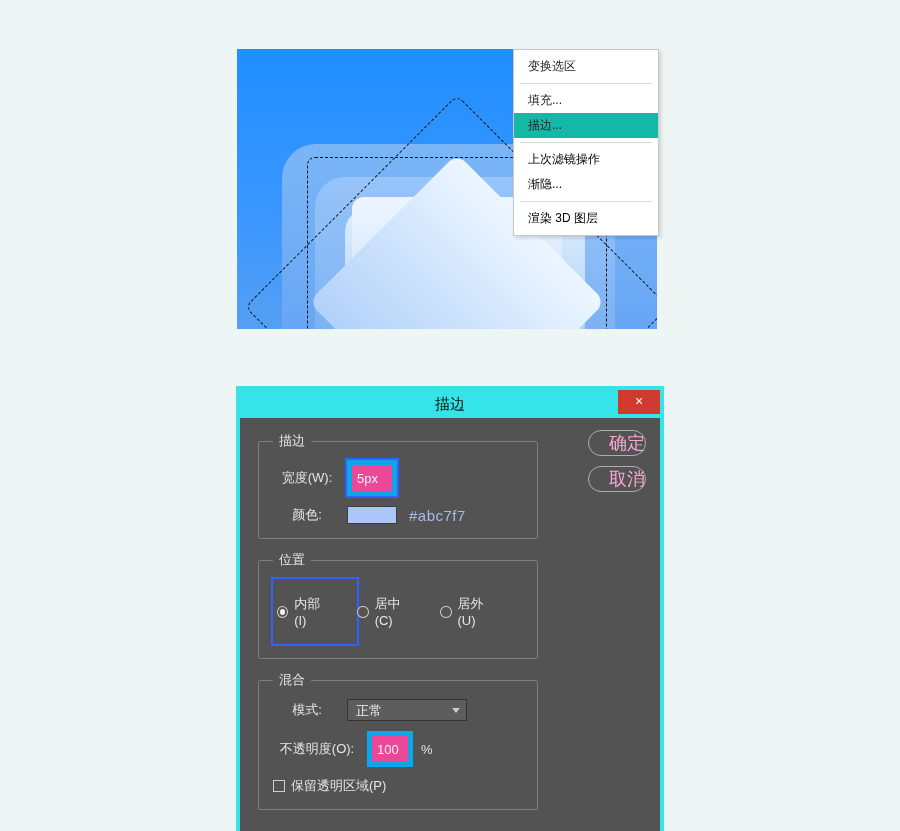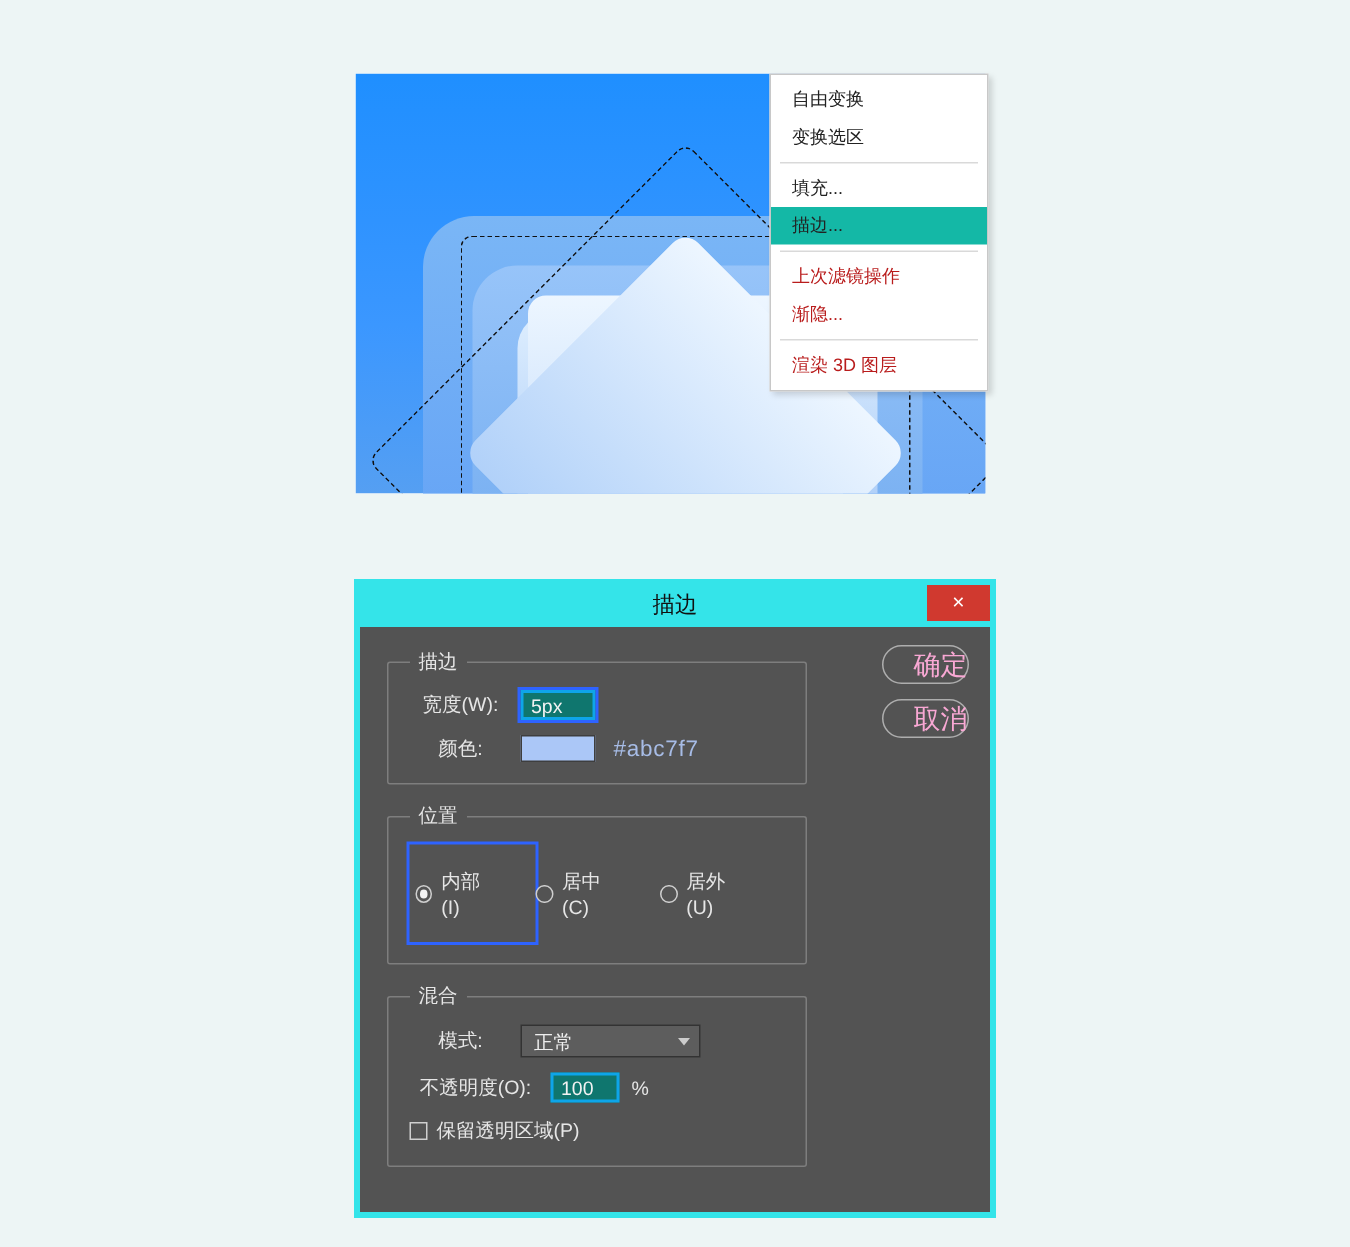--- a/index.html
+++ b/index.html
@@ -81,21 +81,21 @@
     border: 1px solid #c8c8c8;
     box-shadow: 2px 2px 4px rgba(0,0,0,0.15);
     padding: 4px 0;
   }
   .ctx-item {
     padding: 4px 14px;
     font-size: 12px;
     color: #222;
     white-space: nowrap;
   }
-  .ctx-item.disabled { color: #b91c1c; }
+  .ctx-item.disabled { color: #000000; }
   .ctx-item.highlight { background: #14b8a6; }
   .ctx-sep {
     height: 1px;
     background: #d9d9d9;
     margin: 4px 6px;
   }
 
   
   .dialog {
     position: absolute;
@@ -149,27 +149,27 @@
     font-size: 13px;
   }
   .row:last-child { margin-bottom: 0; }
   .lbl {
     min-width: 68px;
     text-align: center;
     margin-right: 6px;
     color: #e6e6e6;
   }
   .text-input {
-    background: #0f766e;
-    border: 2px solid #0ea5e9;
+    background: #ec4899;
+    border: 5px solid #0ea5e9;
     color: #f2f2f2;
     padding: 2px 5px;
     font-size: 13px;
     width: 50px;
-    height: 20px;
+    height: 36px;
   }
   .ring-blue { outline: 2px solid #2e63ff; outline-offset: 0; }
   .swatch {
     width: 50px;
     height: 18px;
     border: 1px solid #3e3e3e;
     display: inline-block;
     background: #abc7f7;
   }
   .hex-note {
@@ -256,21 +256,20 @@
   <div class="layer1"></div>
   <div class="layer2"></div>
   <div class="layer3"></div>
   <div class="starA"></div>
   <div class="starB"></div>
   <div class="selA"></div>
   <div class="selB"></div>
 </div>
 
 <div class="ctx-menu">
-  <div class="ctx-item">自由变换</div>
   <div class="ctx-item">变换选区</div>
   <div class="ctx-sep"></div>
   <div class="ctx-item">填充...</div>
   <div class="ctx-item highlight">描边...</div>
   <div class="ctx-sep"></div>
   <div class="ctx-item disabled">上次滤镜操作</div>
   <div class="ctx-item disabled">渐隐...</div>
   <div class="ctx-sep"></div>
   <div class="ctx-item disabled">渲染 3D 图层</div>
 </div>

